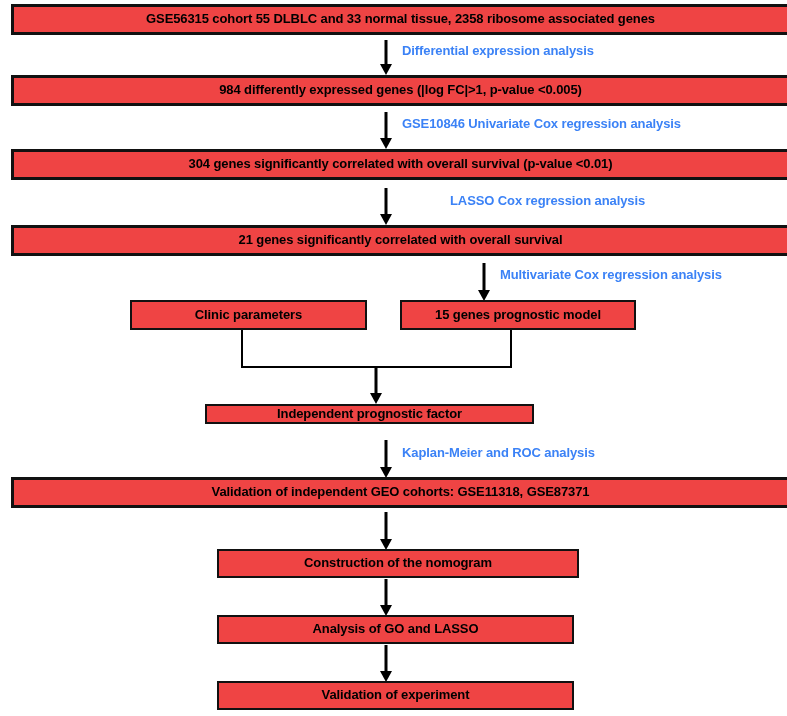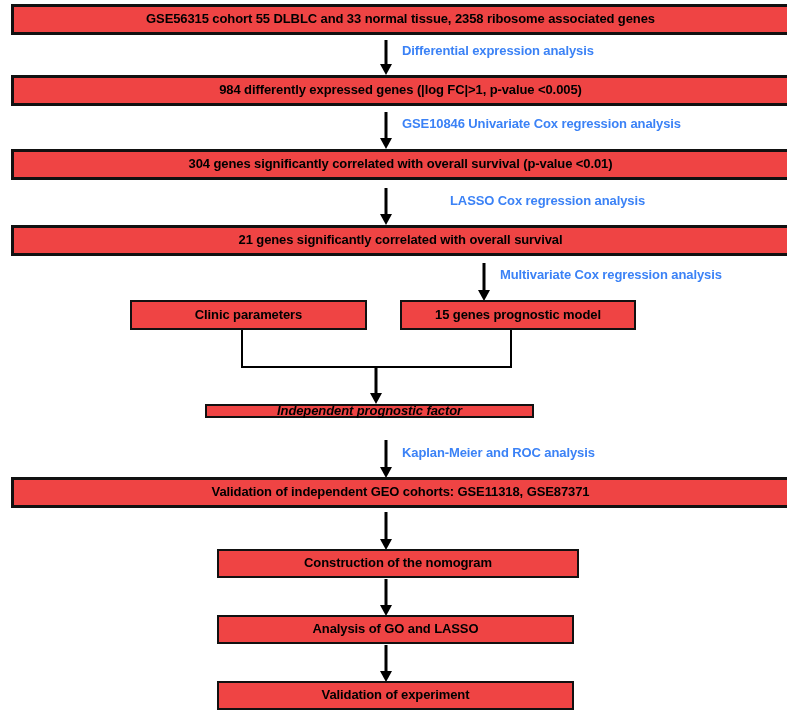--- a/index.html
+++ b/index.html
@@ -133,21 +133,21 @@
 
   <div class="line-v" style="left:242px; top:330px; height:38px;"></div>
   <div class="line-v" style="left:511px; top:330px; height:38px;"></div>
   <div class="line-h" style="left:241px; top:366px; width:271px;"></div>
 
   <div class="arrow" style="left:376px; top:366px; height:38px;">
     <div class="shaft" style="height:28px;"></div>
     <div class="head" style="top:27px;"></div>
   </div>
 
-  <div class="node" style="left:198px; top:404px; width:329px; height:14px;font-style:italic;">
+  <div class="node" style="left:198px; top:404px; width:329px; height:20px;">
     <span>Independent prognostic factor</span>
   </div>
 
   <div class="arrow" style="left:386px; top:440px; height:38px;">
     <div class="shaft" style="height:28px;"></div>
     <div class="head" style="top:27px;"></div>
   </div>
   <div class="edge-label" style="left:402px; top:446px;">Kaplan-Meier  and ROC analysis</div>
 
   <div class="node thick" style="left:4px; top:477px; width:779px; height:31px;">

